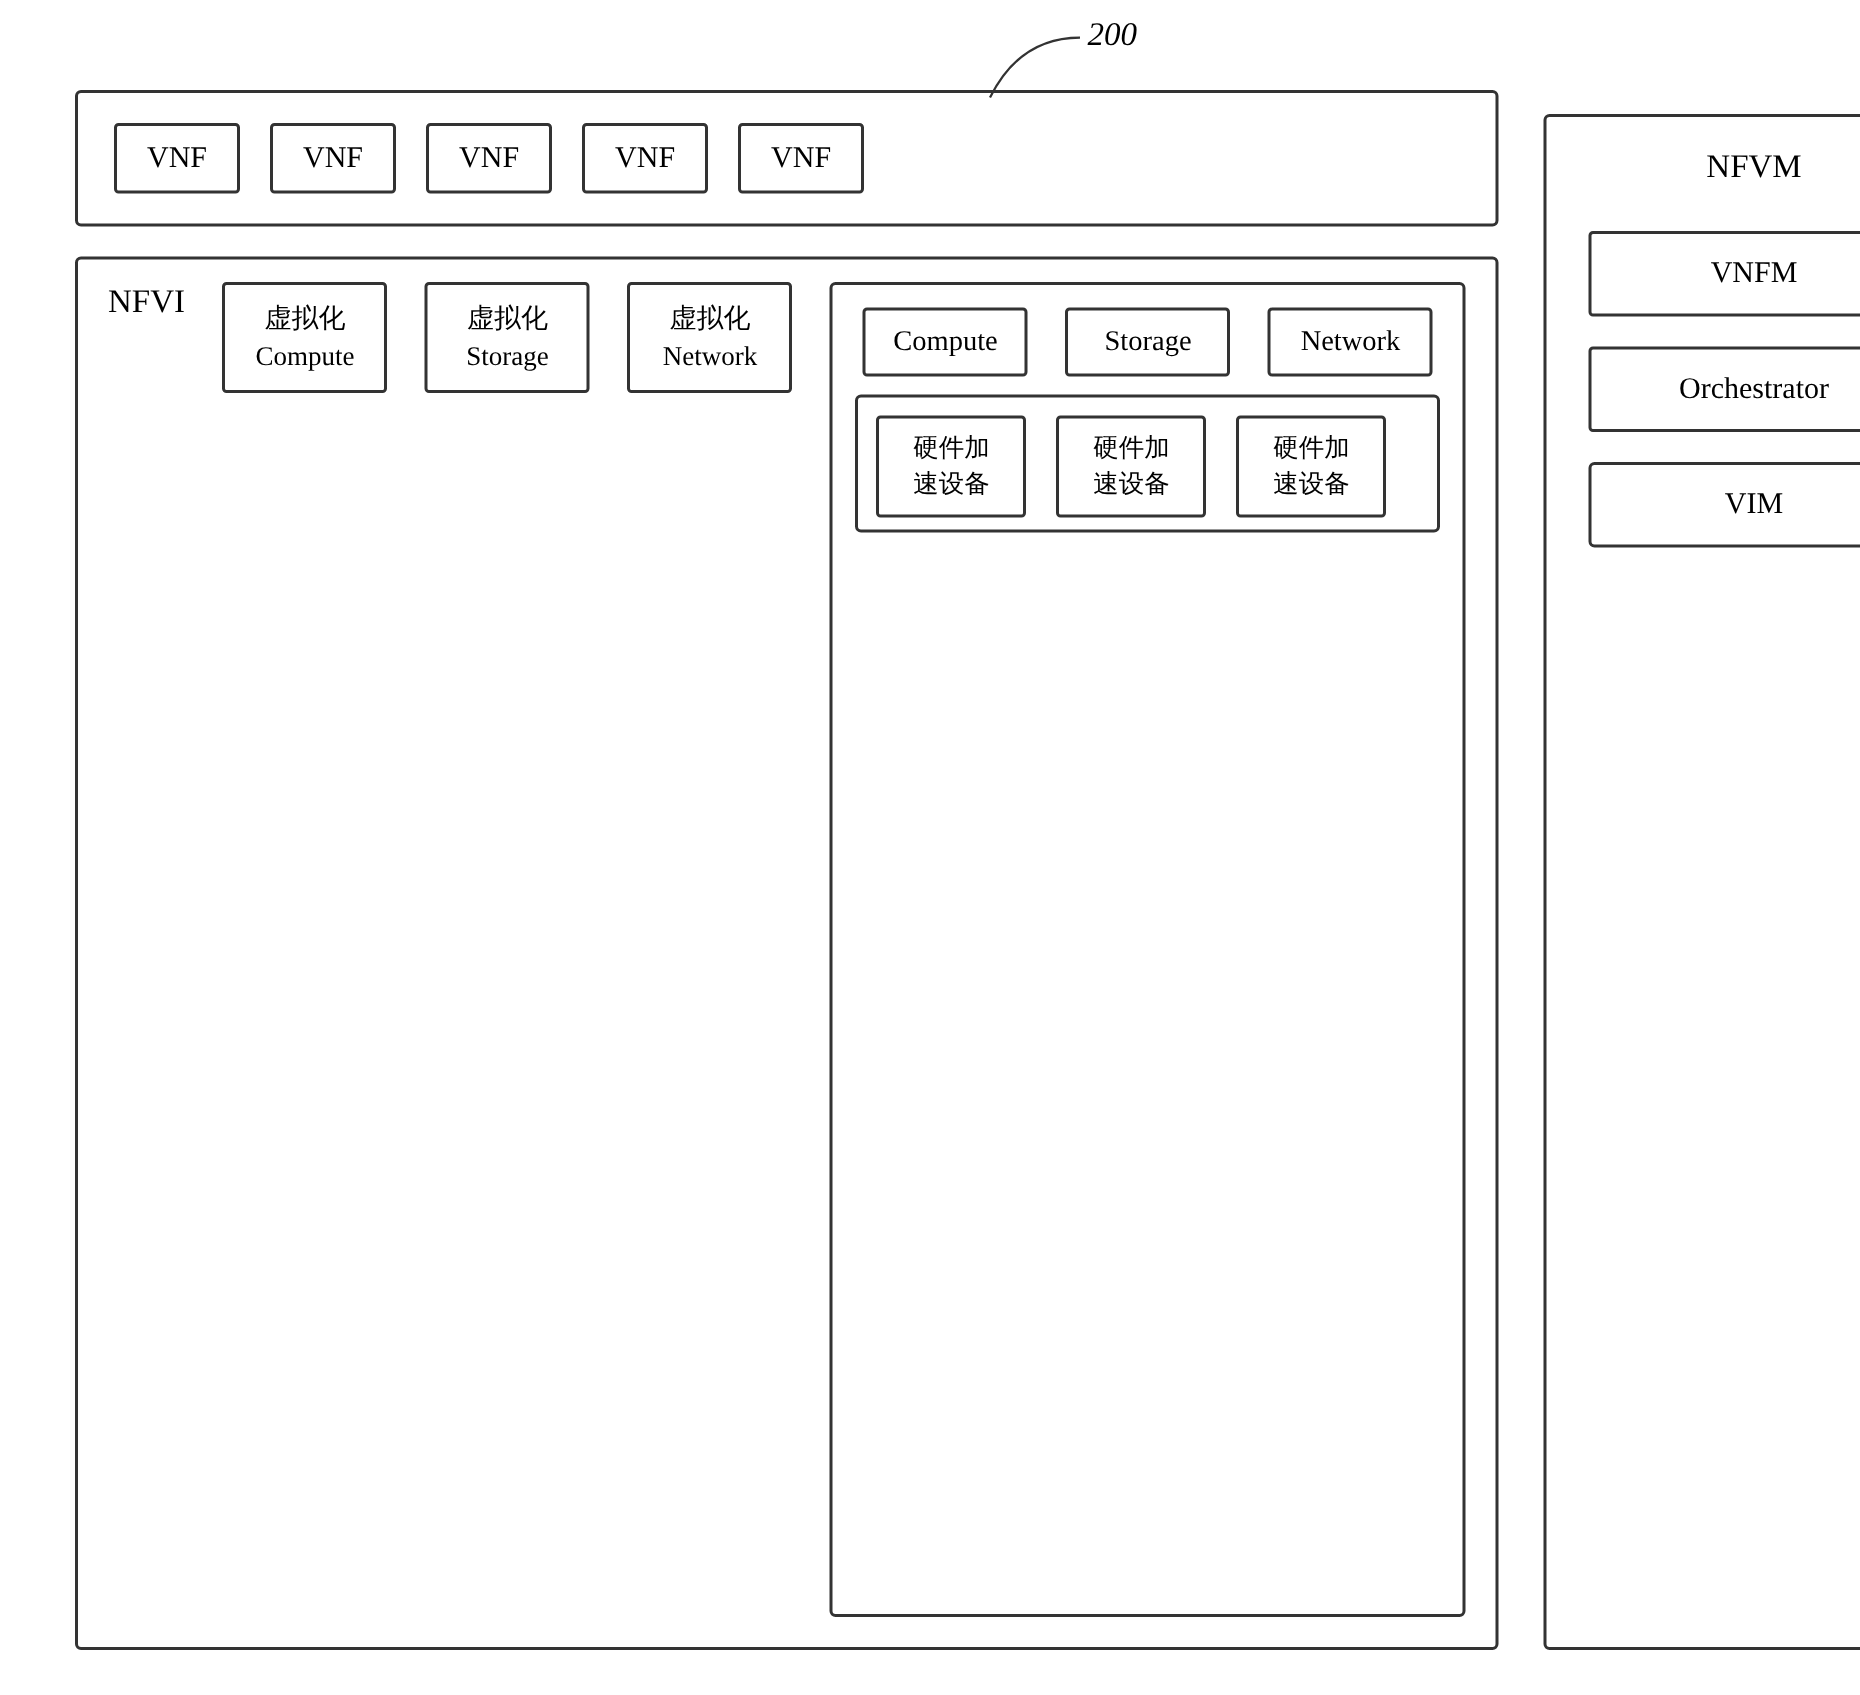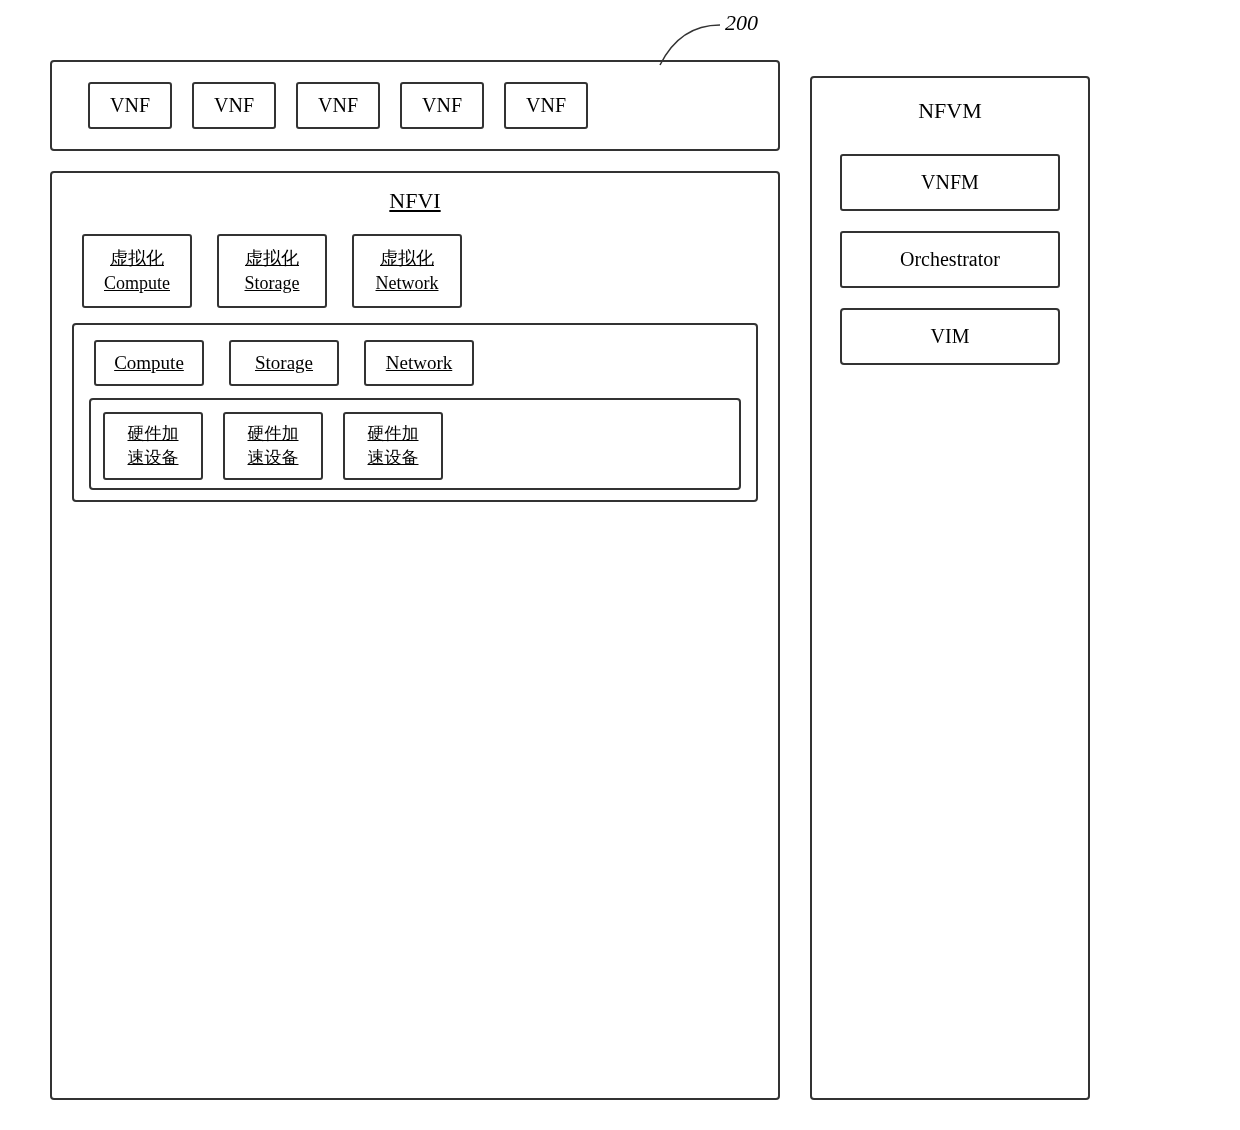--- a/index.html
+++ b/index.html
@@ -48,21 +48,21 @@
     .right-panel-title {
       font-size: 22px;
       font-weight: normal;
       margin-bottom: 10px;
     }
 
     
     .vnf-row {
       border: 2px solid #333;
       border-radius: 4px;
-      padding: 20px 36px;
+      padding: 20px 24px;
       display: flex;
       flex-direction: row;
       gap: 20px;
       align-items: center;
       justify-content: flex-start;
     }
 
     .vnf-box {
       border: 2px solid #333;
       border-radius: 3px;
@@ -72,24 +72,23 @@
       min-width: 70px;
       text-align: center;
     }
 
     
     .nfvi-block {
       border: 2px solid #333;
       border-radius: 4px;
       padding: 15px 20px 20px 20px;
       display: flex;
-      flex-direction: column;
+      flex-direction: row;
       gap: 15px;
       flex: 1;
-      text-decoration: underline;
     }
 
     .nfvi-title {
       font-size: 22px;
       text-align: center;
       margin-bottom: 5px;
     }
 
     
     .virt-row {

